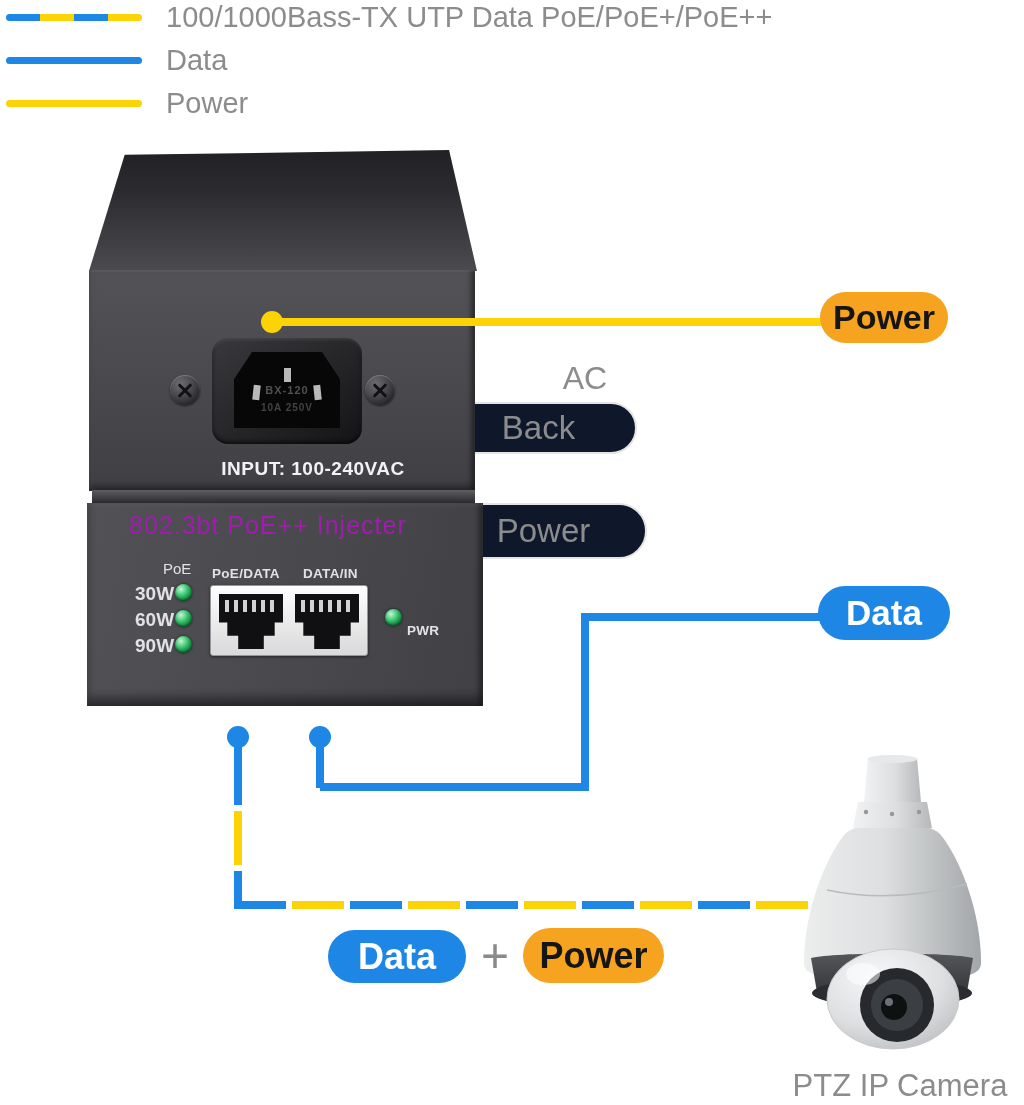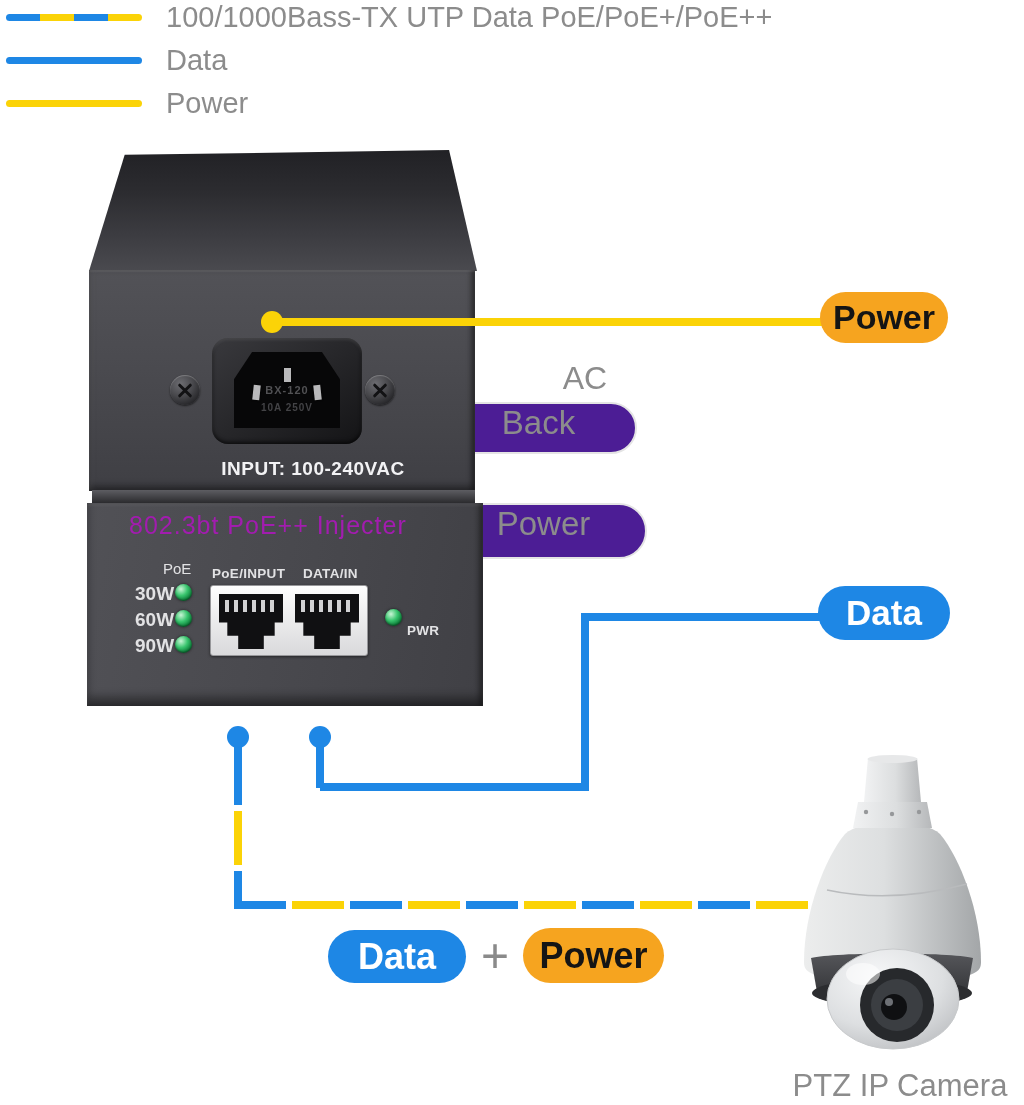--- a/index.html
+++ b/index.html
@@ -75,21 +75,21 @@
     clip-path:polygon(0 0,100% 0,100% 52%,87% 52%,87% 76%,70% 76%,70% 100%,30% 100%,30% 76%,13% 76%,13% 52%,0 52%);}
   .rj45 .pins{position:absolute;left:10%;top:6px;width:80%;height:12px;
     background:repeating-linear-gradient(90deg,#d2d2d4 0 4px,#101012 4px 9px);}
   .rj45.p1{left:8px;} .rj45.p2{left:84px;}
 
   
   .badge{display:flex;align-items:center;justify-content:center;border-radius:28px;
     font-weight:bold;z-index:6;}
   .badge.orange{background:var(--power-orange);color:#151515;}
   .badge.blue{background:var(--data-blue);color:#fff;}
-  .pill{display:flex;justify-content:center;background:#4c1d95;
+  .pill{display:flex;align-items:center;justify-content:center;background:#0f172a;
     border:2px solid #e4e4e4;border-radius:30px;color:var(--label-gray);z-index:1;}
   .ac-label{left:545px;top:328px;width:80px;text-align:center;font-size:32px;
     color:var(--label-gray);margin-top:32px;}
 
   
   .line{z-index:4;}
   .yellow-line{background:var(--power-yellow);}
   .blue-line{background:var(--data-blue);}
   .dot{width:22px;height:22px;border-radius:50%;z-index:5;}
   .dot.yellow{background:var(--power-yellow);}
@@ -147,21 +147,21 @@
 <div class="abs dev front-title">802.3bt PoE++ Injecter</div>
 
 <div class="abs dev poe-label">PoE</div>
 <div class="abs dev led-label" style="left:128px;top:583px;">30W</div>
 <div class="abs dev led-label" style="left:128px;top:609px;">60W</div>
 <div class="abs dev led-label" style="left:128px;top:635px;">90W</div>
 <div class="abs dev led" style="left:168px;top:584px;"></div>
 <div class="abs dev led" style="left:168px;top:610px;"></div>
 <div class="abs dev led" style="left:168px;top:636px;"></div>
 
-<div class="abs dev port-label" style="left:205px;top:566px;">PoE/INPUT</div>
+<div class="abs dev port-label" style="left:205px;top:566px;">PoE/DATA</div>
 <div class="abs dev port-label" style="left:296px;top:566px;">DATA/IN</div>
 <div class="abs dev bezel">
   <div class="rj45 p1">
       <div class="pins"></div>
     </div>
   <div class="rj45 p2">
       <div class="pins"></div>
     </div>
 </div>
 <div class="abs dev led" style="left:378px;top:609px;"></div>

